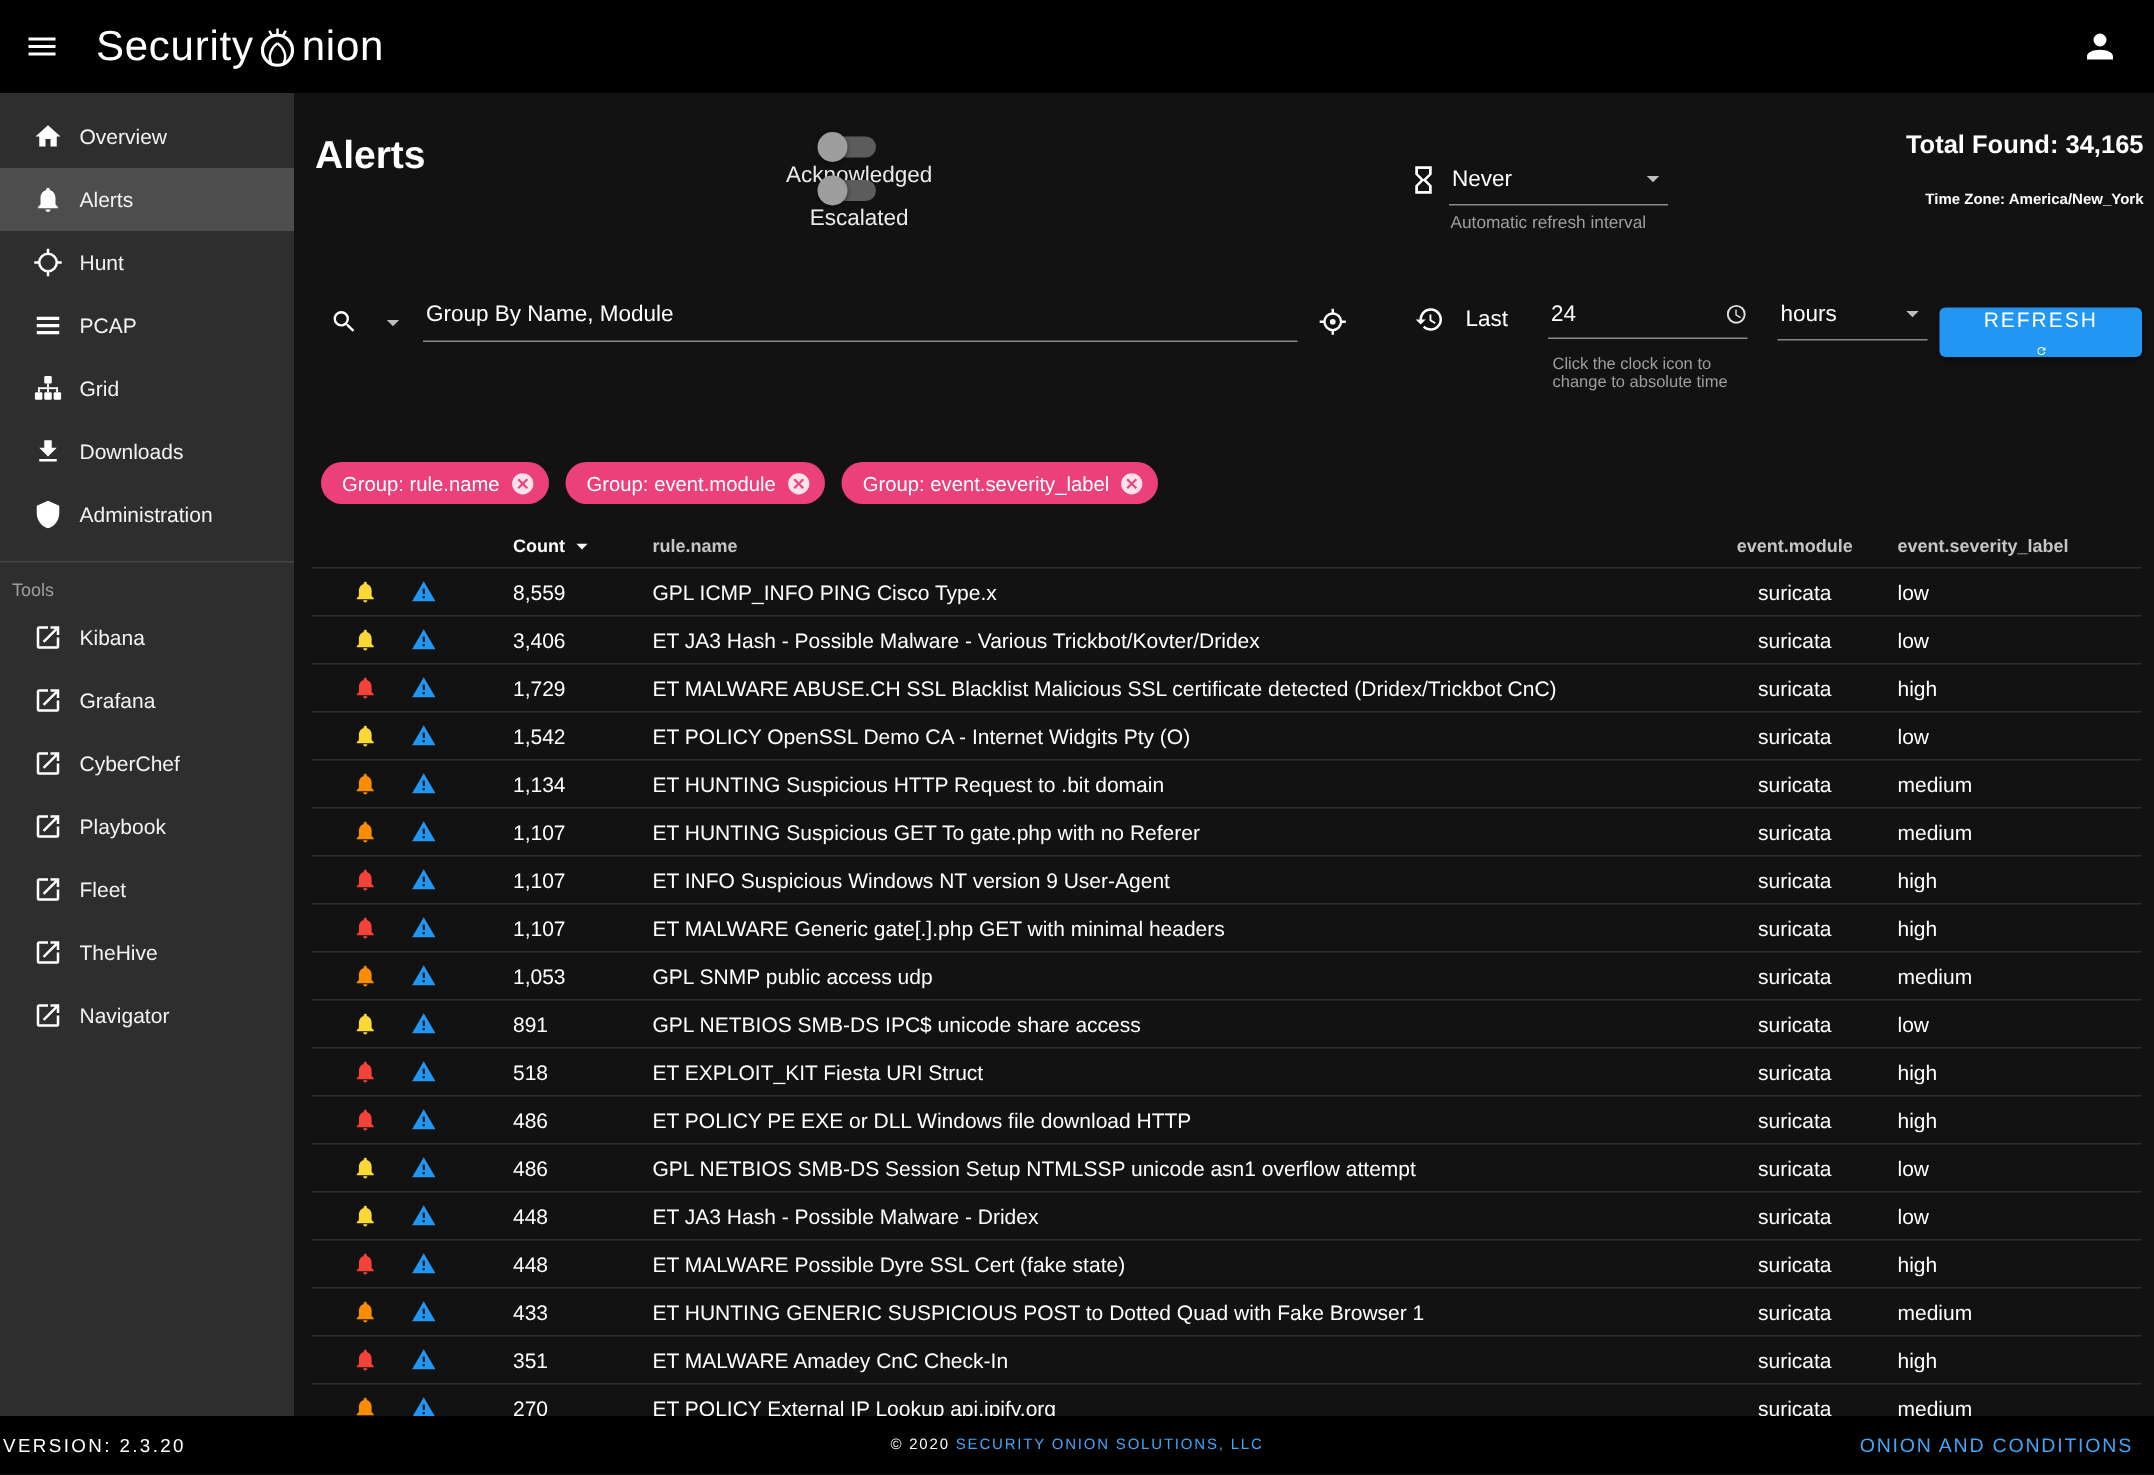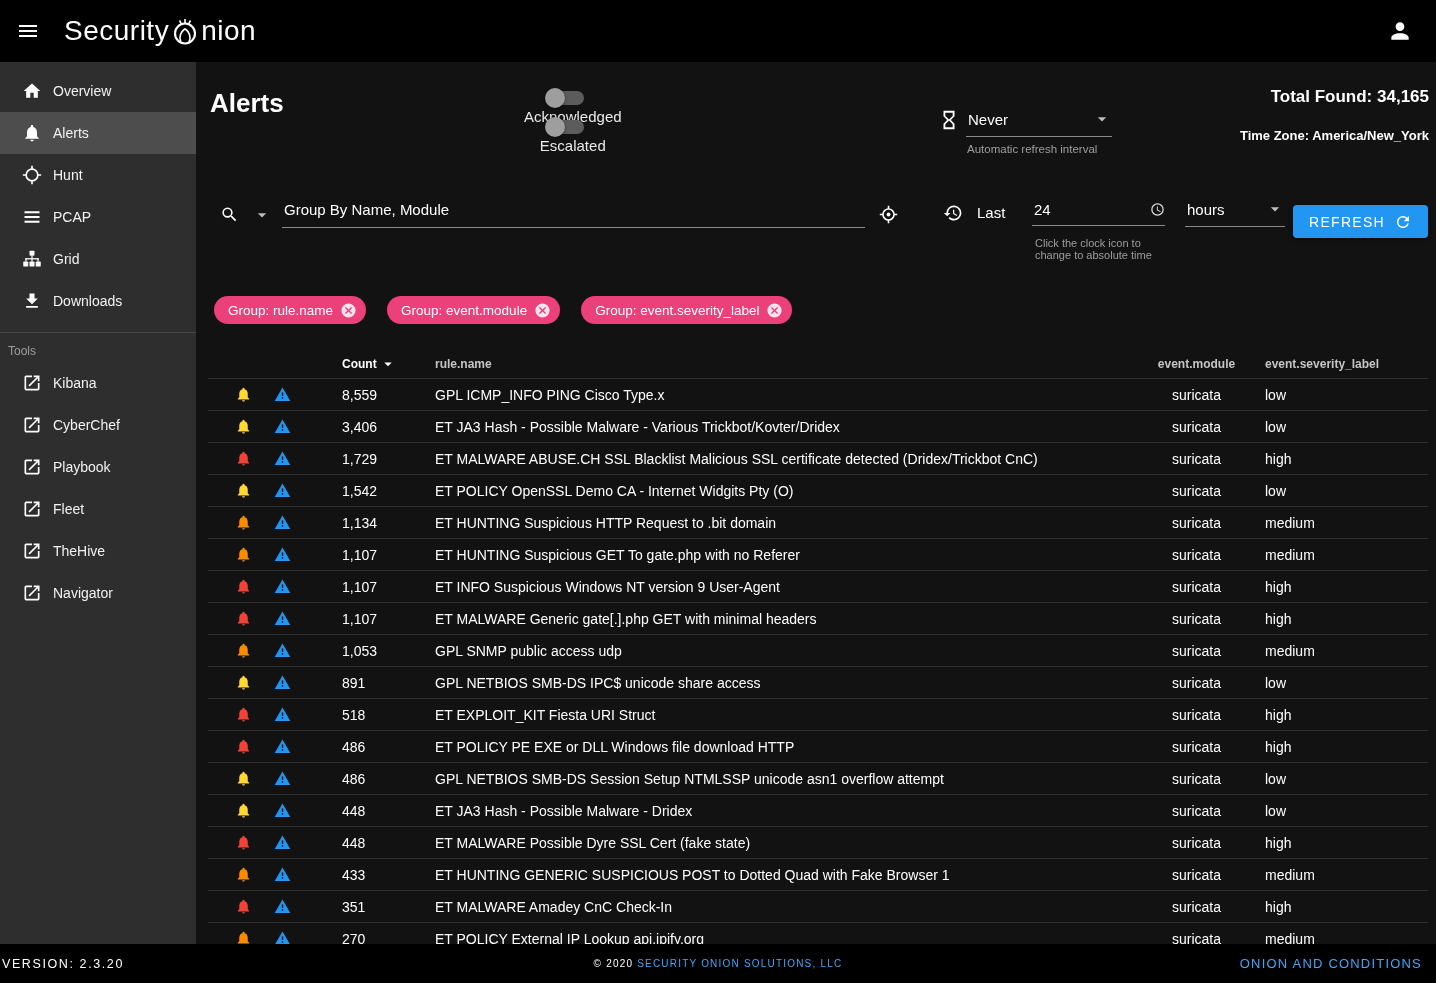--- a/index.html
+++ b/index.html
@@ -50,46 +50,46 @@
   .auto-refresh { position:absolute; left:742px; top:46px; display:flex; align-items:flex-start; }
   .auto-refresh .hourglass { width:22px; height:22px; color:#fff; margin-top:1px; }
   .auto-refresh .hourglass svg { width:22px; height:22px; }
   .select-box { display:flex; align-items:center; justify-content:space-between; border-bottom:1px solid #8a8a8a; padding:1px 0 7px 2px; font-size:15px; color:#fff; cursor:pointer; }
   .refresh-select { width:146px; margin-left:6px; }
   .select-box .caret { width:20px; height:20px; color:#bdbdbd; }
   .select-box .caret svg { width:20px; height:20px; }
   .auto-caption { position:absolute; left:771px; top:81px; font-size:11.5px; color:#9e9e9e; }
 
   .totals { position:absolute; right:7px; top:25px; font-size:17px; font-weight:bold; text-align:right; }
-  .timezone { position:absolute; right:7px; top:66px; font-size:13px; font-weight:bold; text-align:right; }
+  .timezone { position:absolute; right:7px; top:66px; font-size:10px; font-weight:bold; text-align:right; }
 
   
   .icon-btn { color:#fff; cursor:pointer; }
   .search-icon { position:absolute; left:24px; top:143px; width:19px; height:19px; }
   .search-icon svg { width:19px; height:19px; }
   .search-caret { position:absolute; left:56px; top:143px; width:20px; height:20px; color:#bdbdbd; cursor:pointer; }
   .search-caret svg { width:20px; height:20px; }
   .search-input { position:absolute; left:86px; top:136px; width:583px; background:transparent; border:none; border-bottom:1px solid #8a8a8a; outline:none; color:#fff; font-size:15px; font-family:inherit; padding:3px 2px 9px 2px; }
   .gps-icon { position:absolute; left:683px; top:143px; width:19px; height:19px; }
   .gps-icon svg { width:19px; height:19px; }
 
   .history-icon { position:absolute; left:747px; top:141px; width:20px; height:20px; }
   .history-icon svg { width:20px; height:20px; }
   .last-label { position:absolute; left:781px; top:142px; font-size:15px; color:#fff; }
   .hours-wrap { position:absolute; left:836px; top:136px; width:133px; display:flex; align-items:center; border-bottom:1px solid #8a8a8a; padding:3px 0 7px 2px; }
   .hours-input { flex:1; width:90px; background:transparent; border:none; outline:none; color:#fff; font-size:15px; font-family:inherit; }
   .clock-icon { width:15px; height:15px; color:#e0e0e0; cursor:pointer; flex:none; }
   .clock-icon svg { width:15px; height:15px; }
   .units-select { position:absolute; left:989px; top:136px; width:100px; }
   .time-caption { position:absolute; left:839px; top:175px; font-size:11px; line-height:12px; color:#9e9e9e; }
-  .refresh-btn { position:absolute; left:1097px; top:143px; width:135px; height:33px; background:#2196f3; border:none; border-radius:4px; color:#fff; font-family:inherit; font-size:14px; font-weight:500; letter-spacing:1.3px; display:flex; align-items:center; justify-content:center; gap:9px; cursor:pointer; box-shadow:0 2px 4px rgba(0,0,0,.4); }
+  .refresh-btn { position:absolute; left:1097px; top:143px; width:135px; height:33px; background:#2196f3; border:none; border-radius:4px; color:#fff; font-family:inherit; font-size:14px; font-weight:500; letter-spacing:1.3px; display:flex; align-items:center; justify-content:center; gap:9px; cursor:pointer; box-shadow:0 2px 4px rgba(0,0,0,.4);flex-direction:column; }
   .refresh-btn svg { width:18px; height:18px; }
 
   
-  .chips { position:absolute; left:18px; top:234px; display:flex; gap:21px;text-align:right; }
+  .chips { position:absolute; left:18px; top:246px; display:flex; gap:11px;text-align:right; }
   .chip { height:28px; border-radius:14px; background:#ec407a; display:flex; align-items:center; padding:0 9px 0 14px; font-size:13.5px; color:#fff; }
   .chip-close { width:17px; height:17px; margin-left:7px; color:rgba(255,255,255,.85); cursor:pointer; }
   .chip-close svg { width:17px; height:17px; }
 
   
   .alerts-table { position:absolute; left:12px; top:288px; width:1220px; bottom:0; overflow:hidden; }
   .thead { display:flex; align-items:center; height:28px; font-size:12px; color:#c5c5c5; font-weight:bold; }
   .trow { display:flex; align-items:center; height:32px; border-top:1px solid #2e2e2e; font-size:14px; color:#fff; }
   .cell { flex:none; white-space:nowrap; overflow:hidden; }
   .c-bell { width:54px; padding-left:16px; display:flex; justify-content:center; }
@@ -253,31 +253,47 @@
     <span>Grid</span>
   </div>
   <div class="nav-item">
     <span class="nicon">
         <svg viewBox="0 0 24 24">
           <use href="#i-download"></use>
         </svg>
       </span>
     <span>Downloads</span>
   </div>
+  <div class="nav-item">
+    <span class="nicon">
+        <svg viewBox="0 0 24 24">
+          <use href="#i-shield"></use>
+        </svg>
+      </span>
+    <span>Administration</span>
+  </div>
 
   <div class="side-divider"></div>
   <div class="tools-label">Tools</div>
 
   <div class="nav-item">
       <span class="nicon">
         <svg viewBox="0 0 24 24">
           <use href="#i-open-new"></use>
         </svg>
       </span>
       <span>Kibana</span>
+    </div>
+    <div class="nav-item">
+      <span class="nicon">
+        <svg viewBox="0 0 24 24">
+          <use href="#i-open-new"></use>
+        </svg>
+      </span>
+      <span>Grafana</span>
     </div>
     <div class="nav-item">
       <span class="nicon">
         <svg viewBox="0 0 24 24">
           <use href="#i-open-new"></use>
         </svg>
       </span>
       <span>CyberChef</span>
     </div>
     <div class="nav-item">

